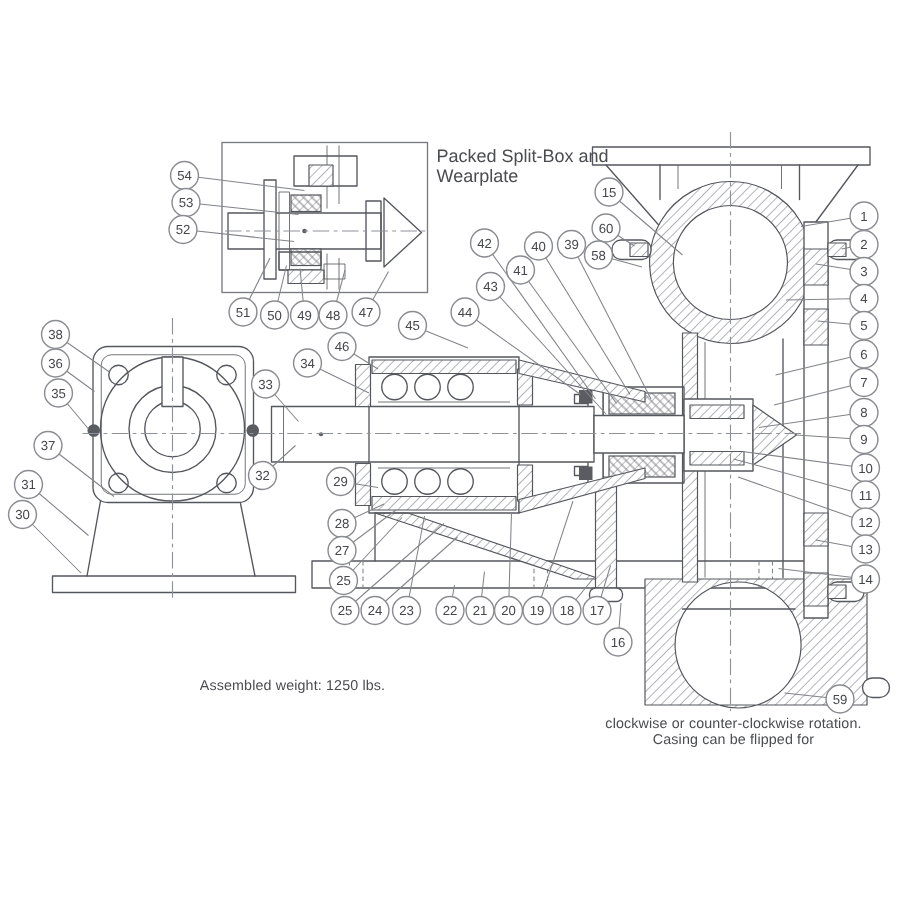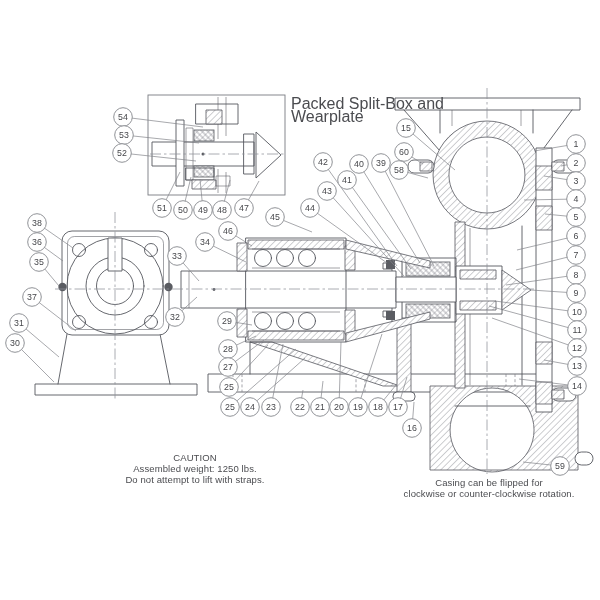--- a/index.html
+++ b/index.html
@@ -18,21 +18,21 @@
   .fh{fill:url(#ht);stroke:var(--line);stroke-width:0.8;stroke-linejoin:round;}
   .fx{fill:url(#hx);stroke:var(--line);stroke-width:0.8;}
   .dk{fill:#5a5c62;stroke:none;}
   .cl{fill:none;stroke:#8f9199;stroke-width:0.75;stroke-dasharray:11 3 2.5 3;}
   .dash{fill:none;stroke:#7e8087;stroke-width:0.7;stroke-dasharray:3 2.2;}
   .leader{stroke:#82848a;stroke-width:0.7;fill:none;}
   .co-c{fill:#ffffff;stroke:var(--callout);stroke-width:0.95;}
   .co-t{font:8.8px "Liberation Sans",sans-serif;fill:#46474b;text-anchor:middle;}
   
   .note{position:absolute;font-size:9.5px;line-height:10.8px;text-align:center;letter-spacing:0.1px;}
-  .caption{position:absolute;font-size:16px;line-height:12.5px;text-align:left;}
+  .caption{position:absolute;font-size:12px;line-height:12.5px;text-align:left;}
 </style>
 </head>
 <body>
 
 <div class="stage">
 
   <svg width="600" height="600" viewBox="0 0 600 600">
     <defs>
       <pattern id="ht" width="4.5" height="4.5" patternUnits="userSpaceOnUse" patternTransform="rotate(45)">
         <rect width="4.5" height="4.5" fill="#ffffff"></rect>
@@ -475,23 +475,21 @@
         </g>
       </g>
   </svg>
 
   <div class="caption" style="left:291px;top:98px;">
     <div>Packed Split-Box and</div>
     <div>Wearplate</div>
   </div>
 
   <div class="note" style="left:95px;top:453px;width:200px;">
-    <div>CAUTION</div>
     <div>Assembled weight: 1250 lbs.</div>
-    <div>Do not attempt to lift with straps.</div>
   </div>
 
   <div class="note" style="left:383px;top:478px;width:212px;">
+    <div>clockwise or counter-clockwise rotation.</div>
     <div>Casing can be flipped for</div>
-    <div>clockwise or counter-clockwise rotation.</div>
   </div>
 
 </div>
 
 </body></html>

